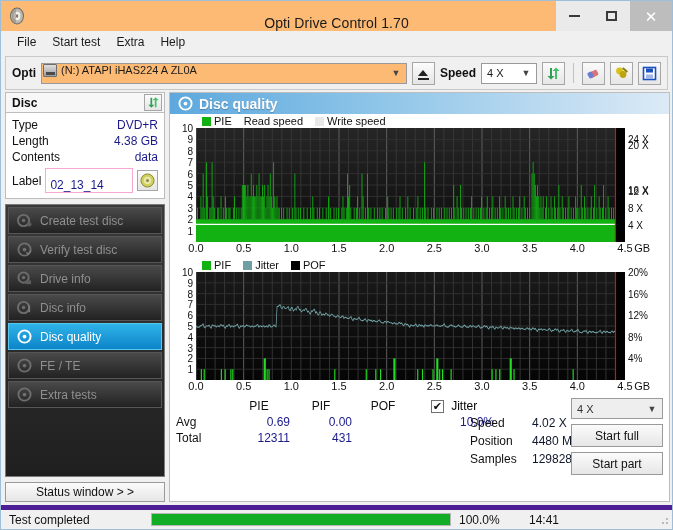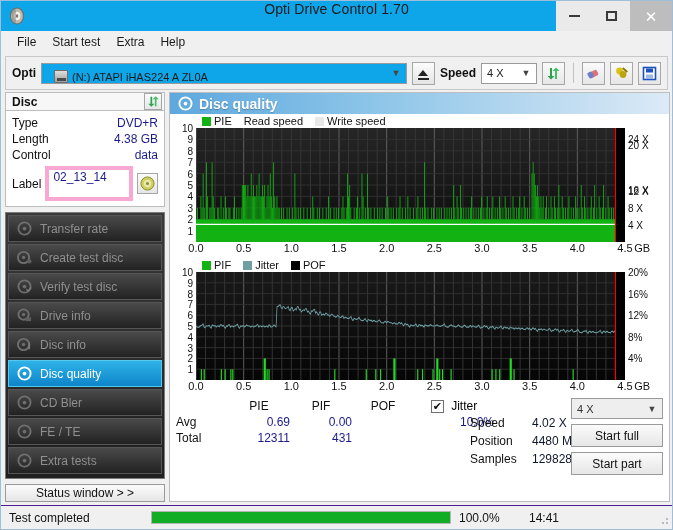--- a/index.html
+++ b/index.html
@@ -15,23 +15,23 @@
     width: 673px; height: 530px;
     background: #f0f0f0;
     border: 1px solid #9fbfd8;
     overflow: hidden;
   }
 
   
   .titlebar {
     position: relative;
     height: 30px;
-    background: #0ea5e9;
+    background: #fdba74;
     display: flex;
-    align-items: flex-start;
+    align-items: flex-end;
   }
   .app-icon {
     position: absolute; left: 6px; top: 5px;
     width: 20px; height: 20px;
   }
   .title-text {
     width: 100%;
     text-align: center;
     font-size: 14px;
     color: #1b1b1b;
@@ -73,24 +73,24 @@
     border: 1px solid #c8c8c8;
     display: flex; align-items: center;
     padding: 0 6px;
     gap: 5px;
   }
   .lbl-bold { font-size: 12px; font-weight: bold; color: #111; }
   .drive-select {
     position: relative;
     flex: 1;
     height: 21px;
-    background: #0ea5e9;
+    background: #fdba74;
     border: 1px solid #9a9a9a;
-    display: flex; align-items: flex-end;
-    padding-left: 12px;
+    display: flex; align-items: flex-start;
+    padding-left: 1px;
     font-size: 11px; color: #1b1b1b;
   }
   .drive-select .dicon {
     width: 14px; height: 13px; margin-right: 4px;
     background: linear-gradient(#dedede,#9e9e9e);
     border: 1px solid #6d6d6d;
     border-radius: 1px;
     position: relative;
   }
   .drive-select .dicon::after {
@@ -164,24 +164,24 @@
     display:flex; justify-content:space-between;
     font-size:12px; line-height:16px;
   }
   .row .k { color:#111; }
   .row .v { color:#1a1a8c; }
   .label-row {
     display:flex; align-items:center; gap:4px; margin-top:3px;
   }
   .label-row .k { font-size:12px; color:#111; }
   .label-input {
-    flex:1; height:35px; background:#fff;
-    border:4px solid #f9a8d4;
+    flex:1; height:25px; background:#fff;
+    border:1px solid #f9a8d4;
     font-size:12px; color:#1a1a8c;
-    padding-left:4px; display:flex; align-items:flex-start;
+    padding-left:4px; display:flex; align-items:flex-end;
   }
   .disc-icon-btn {
     width:21px;height:21px;border:1px solid #a6a6a6;
     background:linear-gradient(#fbfbfb,#e6e6e6);
     display:flex;align-items:center;justify-content:center;
   }
 
   .navlist {
     margin-top: 5px;
     border:1px solid #7a7a7a;
@@ -303,21 +303,21 @@
     background: linear-gradient(#fbfbfb,#e6e6e6);
     display:flex;align-items:center;justify-content:center;
     font-size:12px; color:#111; margin-bottom:5px;
   }
 
   
   .statusbar {
     position:absolute; left:0; bottom:0;
     width:673px; height:24px;
     background:#f0f0f0;
-    border-top:1px solid #4c1d95;
+    border-top:5px solid #4c1d95;
     display:flex; align-items:center;
     font-size:12px; color:#111;
   }
   .sb-cell { display:flex; align-items:center; height:100%; }
   .sb-text { padding-left:8px; width:150px; }
   .sb-progouter {
     width:300px; height:13px; border:1px solid #b5b5b5; background:#fff;
     margin-right:8px; position:relative;
   }
   .sb-progfill { height:100%; background:#12ac25; }
@@ -423,46 +423,39 @@
       <div class="disc-info">
         <div class="row">
           <span class="k">Type</span>
           <span class="v">DVD+R</span>
         </div>
         <div class="row">
           <span class="k">Length</span>
           <span class="v">4.38 GB</span>
         </div>
         <div class="row">
-          <span class="k">Control</span>
+          <span class="k">Contents</span>
           <span class="v">data</span>
         </div>
         <div class="label-row">
           <span class="k">Label</span>
           <div class="label-input">
             <span>02_13_14</span>
           </div>
           <div class="disc-icon-btn">
             <svg width="15" height="15" viewBox="0 0 16 16">
               <circle cx="8" cy="8" r="7" fill="#cfcf5e" stroke="#8a8a30" stroke-width="1"></circle>
               <circle cx="8" cy="8" r="4" fill="#e8e8a8"></circle>
               <circle cx="8" cy="8" r="1.6" fill="#8a8a40"></circle>
             </svg>
           </div>
         </div>
       </div>
 
       <div class="navlist">
-        <div class="navitem">
-          <svg width="15" height="15" viewBox="0 0 16 16">
-              <circle cx="8" cy="8" r="6.5" fill="none" stroke="#6e6e6e" stroke-width="2"></circle>
-              <circle cx="8" cy="8" r="2" fill="#6e6e6e"></circle>
-            </svg>
-          <span class="nlabel">Transfer rate</span>
-        </div>
         <div class="navitem">
           <svg width="15" height="15" viewBox="0 0 16 16">
               <circle cx="7" cy="8" r="6" fill="none" stroke="#6e6e6e" stroke-width="2"></circle>
               <circle cx="7" cy="8" r="1.8" fill="#6e6e6e"></circle>
               <circle cx="13" cy="12" r="2.4" fill="#5e5e5e"></circle>
             </svg>
           <span class="nlabel">Create test disc</span>
         </div>
         <div class="navitem">
           <svg width="15" height="15" viewBox="0 0 16 16">
@@ -487,27 +480,20 @@
               <rect x="12" y="6" width="2" height="7" fill="#7a7a7a"></rect>
             </svg>
           <span class="nlabel">Disc info</span>
         </div>
         <div class="navitem active">
           <svg width="15" height="15" viewBox="0 0 16 16">
               <circle cx="8" cy="8" r="6.5" fill="none" stroke="#ffffff" stroke-width="2"></circle>
               <circle cx="8" cy="8" r="2" fill="#ffffff"></circle>
             </svg>
           <span class="nlabel">Disc quality</span>
-        </div>
-        <div class="navitem">
-          <svg width="15" height="15" viewBox="0 0 16 16">
-              <circle cx="8" cy="8" r="6.5" fill="none" stroke="#6e6e6e" stroke-width="2"></circle>
-              <circle cx="8" cy="8" r="2" fill="#6e6e6e"></circle>
-            </svg>
-          <span class="nlabel">CD Bler</span>
         </div>
         <div class="navitem">
           <svg width="15" height="15" viewBox="0 0 16 16">
               <circle cx="8" cy="8" r="6.5" fill="none" stroke="#6e6e6e" stroke-width="2"></circle>
               <circle cx="8" cy="8" r="2" fill="#6e6e6e"></circle>
             </svg>
           <span class="nlabel">FE / TE</span>
         </div>
         <div class="navitem">
           <svg width="15" height="15" viewBox="0 0 16 16">

